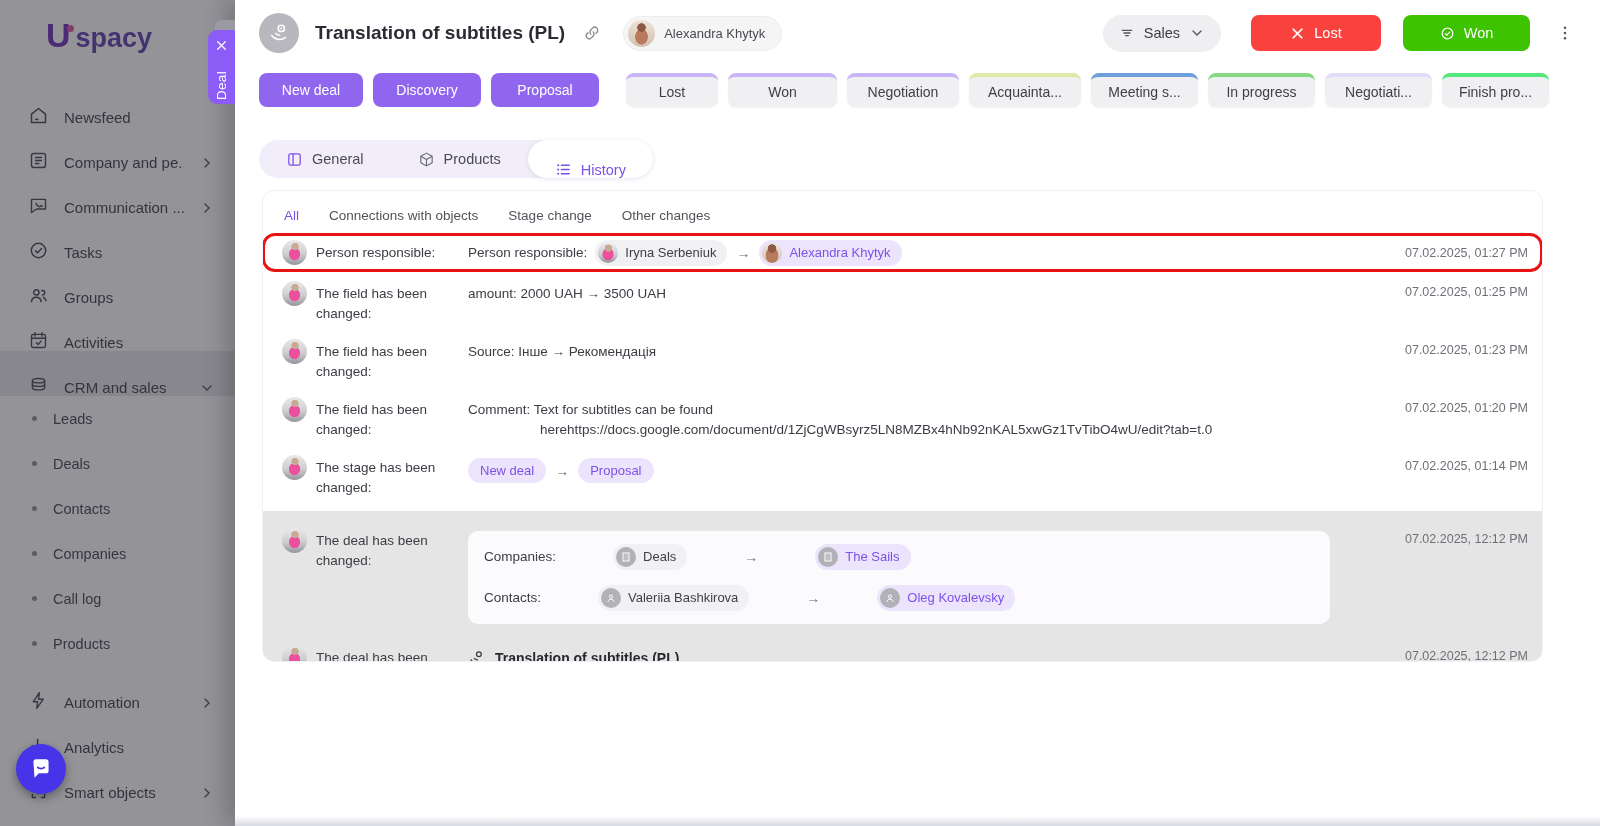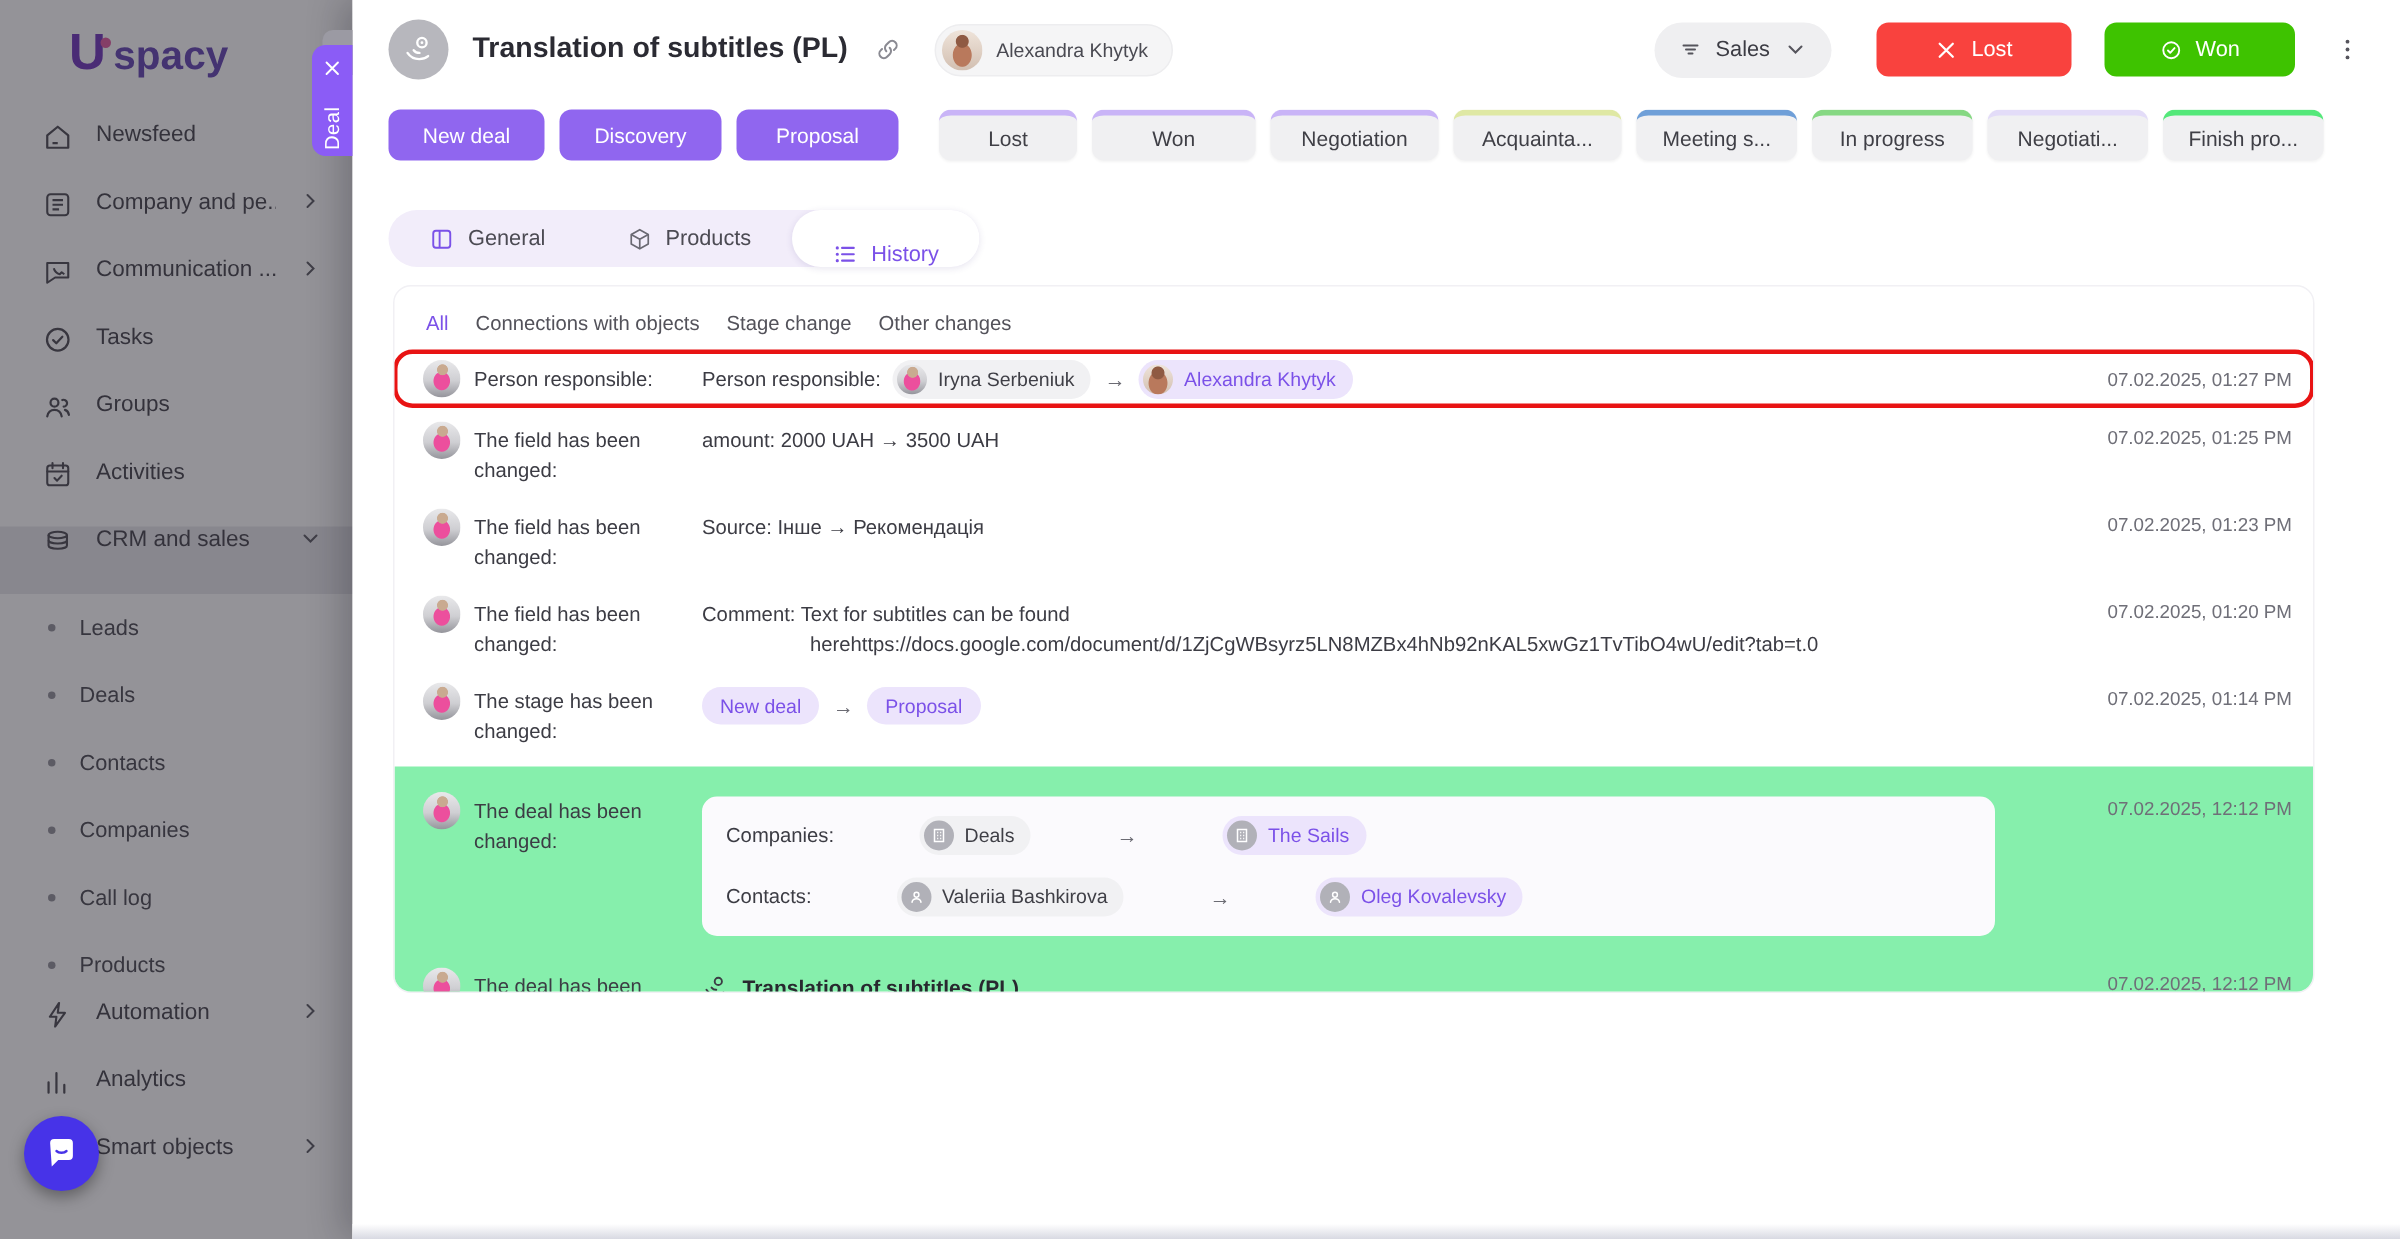--- a/index.html
+++ b/index.html
@@ -7,21 +7,21 @@
   body { font-family:"Liberation Sans", sans-serif; background:#fff; position:relative; overflow:hidden; }
   svg { display:block; }
 
   
   .sidebar { position:absolute; left:0; top:0; width:235px; height:826px; background:#fff; z-index:1; }
   .logo { display:flex; align-items:baseline; padding:16px 0 0 46px; color:#5e3fb0; }
   .logo-u { font-size:34px; font-weight:800; color:#6b2fb9; letter-spacing:-2px; }
   .logo-dot { width:7px; height:7px; border-radius:50%; background:#e1559d; margin:0 2px 14px -2px; align-self:center; }
   .logo-rest { font-size:27px; font-weight:700; color:#5e3fb0; }
   .nav { margin-top:26px; }
-  .nav-item { display:flex; align-items:flex-start; gap:15px; height:45px; padding:0 20px 0 28px; color:#3e3d45; font-size:15px; }
+  .nav-item { display:flex; align-items:flex-end; gap:15px; height:45px; padding:0 20px 0 28px; color:#3e3d45; font-size:15px; }
   .nav-item.active { background:#e6e6eb; }
   .nav-item .nlabel { flex:1; white-space:nowrap; overflow:hidden; }
   .nav-ic { width:21px; height:21px; color:#46454d; flex:none; }
   .chev { width:16px; height:16px; color:#55545c; flex:none; }
   .sub-item { display:flex; align-items:center; gap:16px; height:45px; padding:0 20px 0 32px; color:#45444c; font-size:14.5px; }
   .bullet { width:5px; height:5px; border-radius:50%; background:#8f8e97; flex:none; }
   .sidebar-overlay { position:absolute; inset:0; background:rgba(41,40,50,.5); z-index:3; }
   .chat-fab { position:absolute; left:16px; bottom:32px; width:50px; height:50px; border-radius:50%;
     background:#4733e8; z-index:6; display:flex; align-items:center; justify-content:center;
     box-shadow:0 4px 10px rgba(0,0,0,.35); }
@@ -76,21 +76,21 @@
   .tab { display:flex; align-items:center; gap:9px; height:38px; padding:0 27px; border-radius:20px;
     color:#4c4b53; font-size:14.5px; }
   .tab svg { width:17px; height:17px; }
   .tab .tic-purple { color:#7b51e8; }
   .tab .tic-gray { color:#6a6972; }
   .tab.active { background:#fff; color:#7b51e8; box-shadow:0 1px 5px rgba(60,40,120,.12);align-items:flex-end; }
 
   
   .card { position:absolute; left:27px; top:190px; width:1281px; height:472px; background:#fff;
     border:1px solid #f1f0f4; border-radius:12px; overflow:hidden; }
-  .filters { display:flex; gap:18px; padding:17px 0 11px 21px; font-size:13.5px; }
+  .filters { display:flex; gap:30px; padding:17px 0 11px 21px; font-size:13.5px; }
   .filter { color:#53525a; }
   .filter.active { color:#7b51e8; }
 
   .hrow { display:flex; align-items:flex-start; padding:8px 14px 8px 19px; }
   .avatar { width:25px; height:25px; border-radius:50%; flex:none; margin-right:9px; margin-top:-1px; }
   .rlabel { width:152px; flex:none; font-size:13.5px; color:#3c3c44; line-height:20px; padding-top:2px; }
   .rcontent { flex:1; font-size:13.5px; color:#3c3c44; line-height:20px; padding-top:2px; }
   .rtime { flex:none; width:158px; text-align:right; font-size:12.5px; color:#6f6f78; padding-top:3px; }
   .hrow.single { align-items:center; padding-top:4px; padding-bottom:4px; }
   .hrow.single .rlabel, .hrow.single .rcontent, .hrow.single .rtime { padding-top:0; }
@@ -102,21 +102,21 @@
     padding:2px 11px 2px 3px; font-size:13px; color:#3f3f46; height:26px; white-space:nowrap; }
   .chip.purple { background:#ece4fc; color:#7b51e8; }
   .cav { width:20px; height:20px; border-radius:50%; flex:none; }
   .cav.sym { background:#b1b1b8; color:#fff; display:flex; align-items:center; justify-content:center; }
   .cav.sym svg { width:12px; height:12px; }
   .stage-chip { display:inline-flex; align-items:center; background:#ece4fc; color:#7b51e8;
     border-radius:13px; padding:3px 12px; font-size:13px; height:25px; }
   .comment-wrap { display:block; }
   .comment-line2 { padding-left:72px; word-break:break-all; }
 
-  .lavender { background:#86efac; margin-top:5px; padding:10px 0 16px 0; border-radius:0 0 12px 12px; }
+  .lavender { background:#e5e5e5; margin-top:5px; padding:10px 0 16px 0; border-radius:0 0 12px 12px; }
   .inner-card { background:#fbfafd; border-radius:10px; padding:13px 16px; display:flex; flex-direction:column; gap:15px; max-width:862px; }
   .pair-line { display:flex; align-items:center; font-size:13.5px; color:#3c3c44;gap:48px; }
   .pair-label { margin-right:9px; }
   .created-line { display:flex; align-items:center; gap:9px; font-weight:700; font-size:14px; color:#28282f; }
   .created-ic { width:18px; height:18px; color:#3c3c44; flex:none; }
 
   
   .photo-iryna { background:
       radial-gradient(circle at 52% 26%, #c9aa90 0 3.4px, rgba(0,0,0,0) 3.9px),
       radial-gradient(ellipse at 50% 56%, #ec4f9d 0 5.2px, rgba(0,0,0,0) 5.8px),

